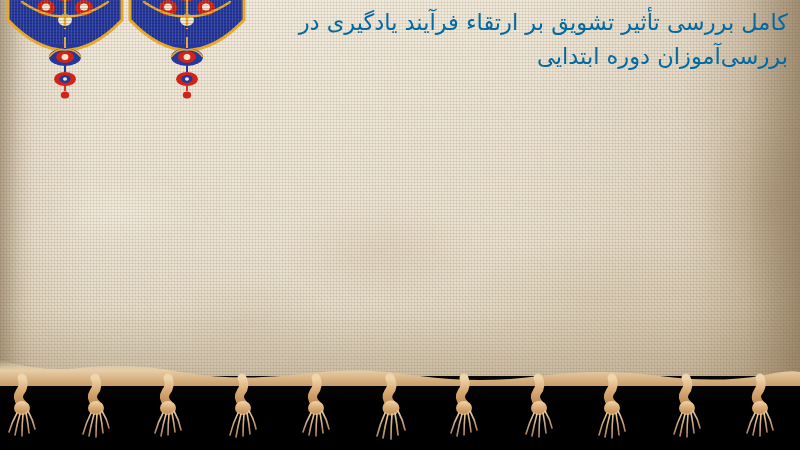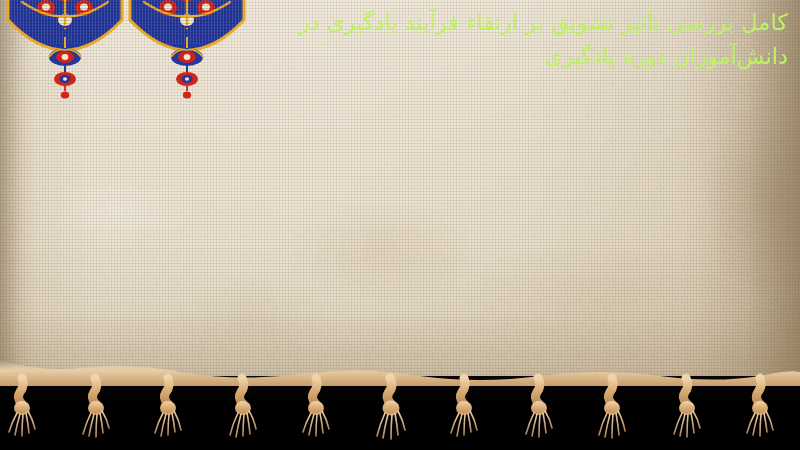--- a/index.html
+++ b/index.html
@@ -97,21 +97,21 @@
 
   
   .text-layer{position:absolute;left:0;top:0;width:800px;height:378px;}
   .rtl{direction:rtl;unicode-bidi:embed;}
 
   .title{
     position:absolute;right:12px;top:5px;width:570px;
     text-align:right;
     font-family:"DejaVu Sans","Liberation Sans",sans-serif;
     font-size:22.5px;line-height:34px;font-weight:400;
-    color:#bef264;
+    color:#0369a1;
     letter-spacing:0px;
   }
   .body-block{
     position:absolute;right:14px;top:108px;width:772px;
     text-align:right;
   }
   .body-line{
     font-family:"DejaVu Sans","Liberation Sans",sans-serif;
     font-size:20px;line-height:40px;font-weight:700;
     color:#131008;
@@ -270,21 +270,21 @@
         <path d="M59 92 L59 97" stroke="#cf2417" stroke-width="1.8"></path>
         <ellipse cx="59" cy="101" rx="4.2" ry="3.6" fill="#cf2417"></ellipse>
       </g>
     </svg>
   </div>
 
   <div class="text-layer">
 
     <div class="title rtl">
       <div>کامل بررسی تأثیر تشویق بر ارتقاء فرآیند یادگیری در</div>
-      <div>دانش‌آموزان دوره یادگیری</div>
+      <div>بررسی‌آموزان دوره ابتدایی</div>
     </div>
 
 
   </div>
 
   <div class="fringe-zone">
     <div class="black-bed"></div>
     <svg width="800" height="98" viewBox="0 0 800 98" style="position:absolute;left:0;top:0;">
       <defs>
         <linearGradient id="ropeG" x1="0" y1="0" x2="0" y2="1">

